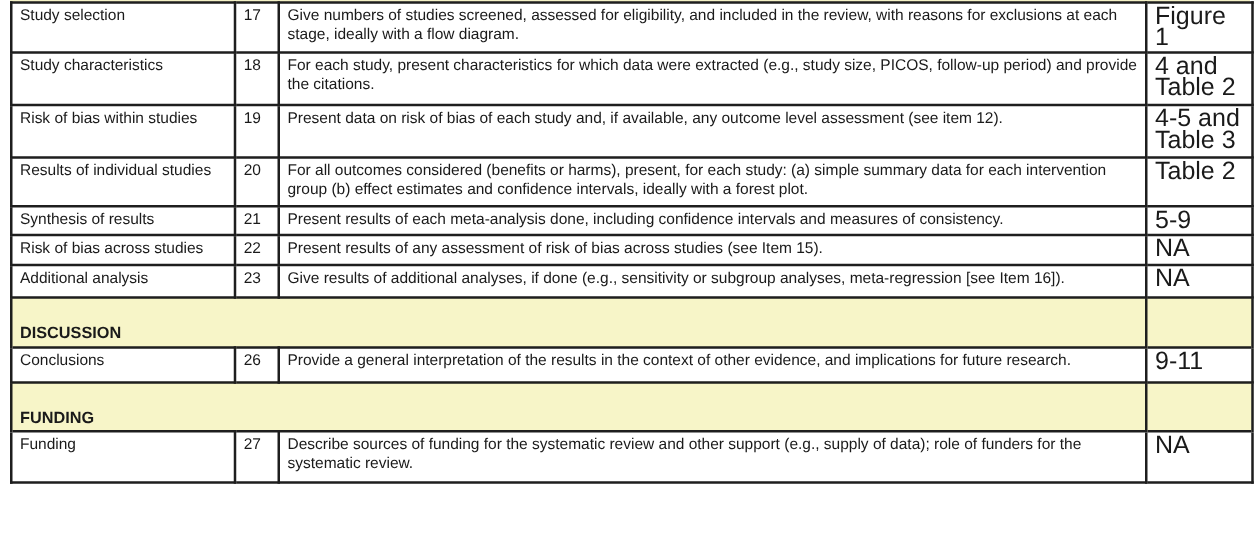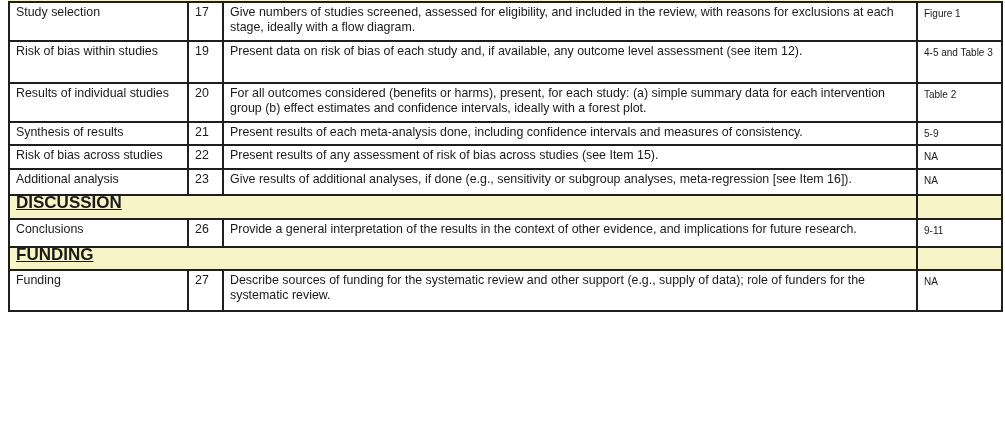--- a/index.html
+++ b/index.html
@@ -18,43 +18,49 @@
       border: 2px solid #1e1e1e;
       vertical-align: top;
       padding: 2px 6px 2px 6px;
       background: #ffffff;
     }
     col.c-topic { width: 179px; }
     col.c-num { width: 35px; }
     col.c-desc { width: 694px; }
     col.c-page { width: 85px; }
     td.num { padding-right: 7px; }
-    td.page { font-size: 10px; line-height: 17px; padding-left: 8px; padding-top: 3px; }
+    td.page { font-size: 20px; line-height: 17px; padding-left: 8px; padding-top: 3px; }
     tr.section td { background: #f7f5c8; border-top: none; border-bottom: none; }
-    tr.section td.label { font-weight: bold; font-size: 17px; padding-top: 0; padding-bottom: 3px; border-right: none; text-decoration: underline; }
+    tr.section td.label { font-weight: bold; font-size: 13px; padding-top: 20px; padding-bottom: 3px; border-right: none; }
     tr.section td.page-blank { border-left: 2px solid #1e1e1e; }
   </style>
 </head>
 <body>
 
 <div class="top-strip"></div>
 
 <table class="checklist">
   <colgroup>
     <col class="c-topic">
       <col class="c-num">
       <col class="c-desc">
       <col class="c-page">
   </colgroup>
   <tbody>
     <tr style="height:39px">
       <td>Study selection</td>
       <td class="num">17</td>
       <td>Give numbers of studies screened, assessed for eligibility, and included in the review, with reasons for exclusions at each stage, ideally with a flow diagram.</td>
       <td class="page">Figure 1</td>
+    </tr>
+    <tr style="height:42px">
+      <td>Study characteristics</td>
+      <td class="num">18</td>
+      <td>For each study, present characteristics for which data were extracted (e.g., study size, PICOS, follow-up period) and provide the citations.</td>
+      <td class="page">4 and Table 2</td>
     </tr>
     <tr style="height:42px">
       <td>Risk of bias within studies</td>
       <td class="num">19</td>
       <td>Present data on risk of bias of each study and, if available, any outcome level assessment (see item 12).</td>
       <td class="page">4-5 and Table 3</td>
     </tr>
     <tr style="height:39px">
       <td>Results of individual studies</td>
       <td class="num">20</td>

